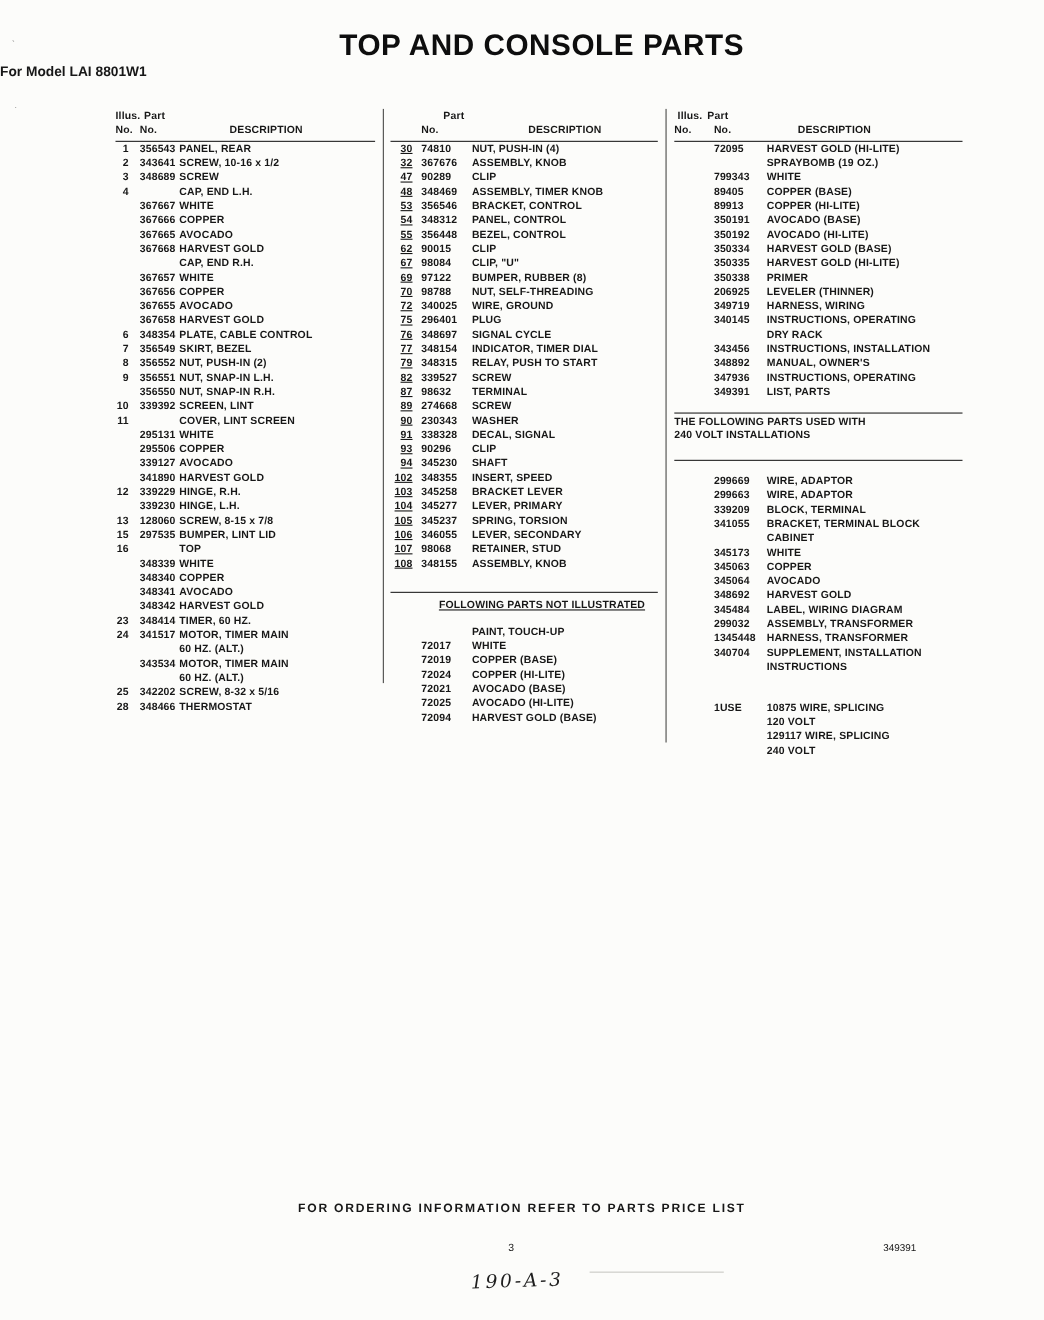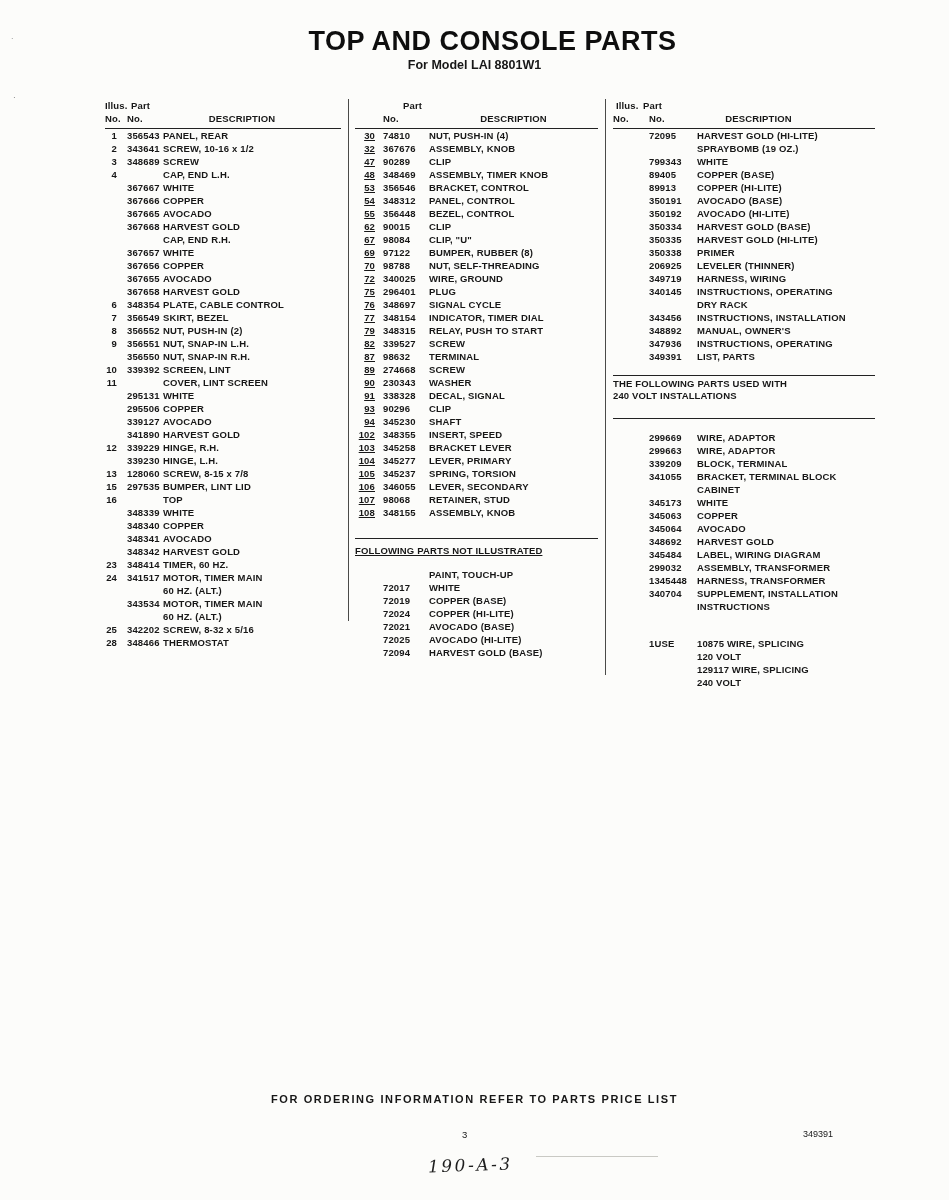--- a/index.html
+++ b/index.html
@@ -2,21 +2,21 @@
 <html><head>
 <meta charset="utf-8">
 <style>
   * { margin:0; padding:0; box-sizing:border-box; }
   html,body { width:949px; height:1200px; }
   body { background:#e9e9e6; font-family:"Liberation Sans", sans-serif; }
   .page { position:relative; width:949px; height:1200px; background:#fcfcfa; color:#171717; overflow:hidden; }
 
   .title { position:absolute; top:26px; left:18px; width:100%; text-align:center;
            font-size:27px; font-weight:bold; letter-spacing:0.5px; color:#0e0e0e; }
-  .subtitle { position:absolute; top:58px; left:0; width:100%; text-align:center;
+  .subtitle { position:absolute; top:58px; left:0; width:100%; 
               font-size:12.5px; font-weight:bold; }
 
   .speck { position:absolute; color:#777; font-size:8px; }
   .speck1 { left:11px; top:36px; }
   .speck2 { left:13px; top:93px; }
 
   .vsep { position:absolute; width:1px; background:#4a4a48; }
   .vsep1 { left:348px; top:99px; height:522px; }
   .vsep2 { left:605px; top:99px; height:576px; }
 
@@ -41,21 +41,21 @@
   .col3 .hdesc { padding-right:55px; }
 
   .col1 .c-i { width:12px; margin-right:10px; }
   .col1 .c-p { width:36px; }
   .col2 .c-i { width:20px; margin-right:8px;text-decoration:underline; }
   .col2 .c-p { width:46px; }
   .col3 .c-i { width:30px; margin-right:6px; }
   .col3 .c-p { width:48px; }
 
   .subsec { margin-top:19px; border-top:1.5px solid #222; padding-top:5px; margin-bottom:11px; }
-  .subsec-title { text-decoration:underline; }
+  .subsec-title { text-decoration:underline;margin-left:44px; }
 
   .sec240 { margin-top:12px; border-top:1.5px solid #222; border-bottom:1.5px solid #222;
             padding:2px 0 16px; margin-bottom:12px; line-height:12px; }
 
   .splice { margin-top:24px; }
 
   .order-note { position:absolute; top:1093px; left:0; width:100%; text-align:center;
                 font-size:11px; font-weight:bold; letter-spacing:1.6px; }
   .page-num { position:absolute; top:1129px; left:462px; font-size:9.5px; }
   .doc-num  { position:absolute; top:1129px; left:803px; font-size:9px; }

